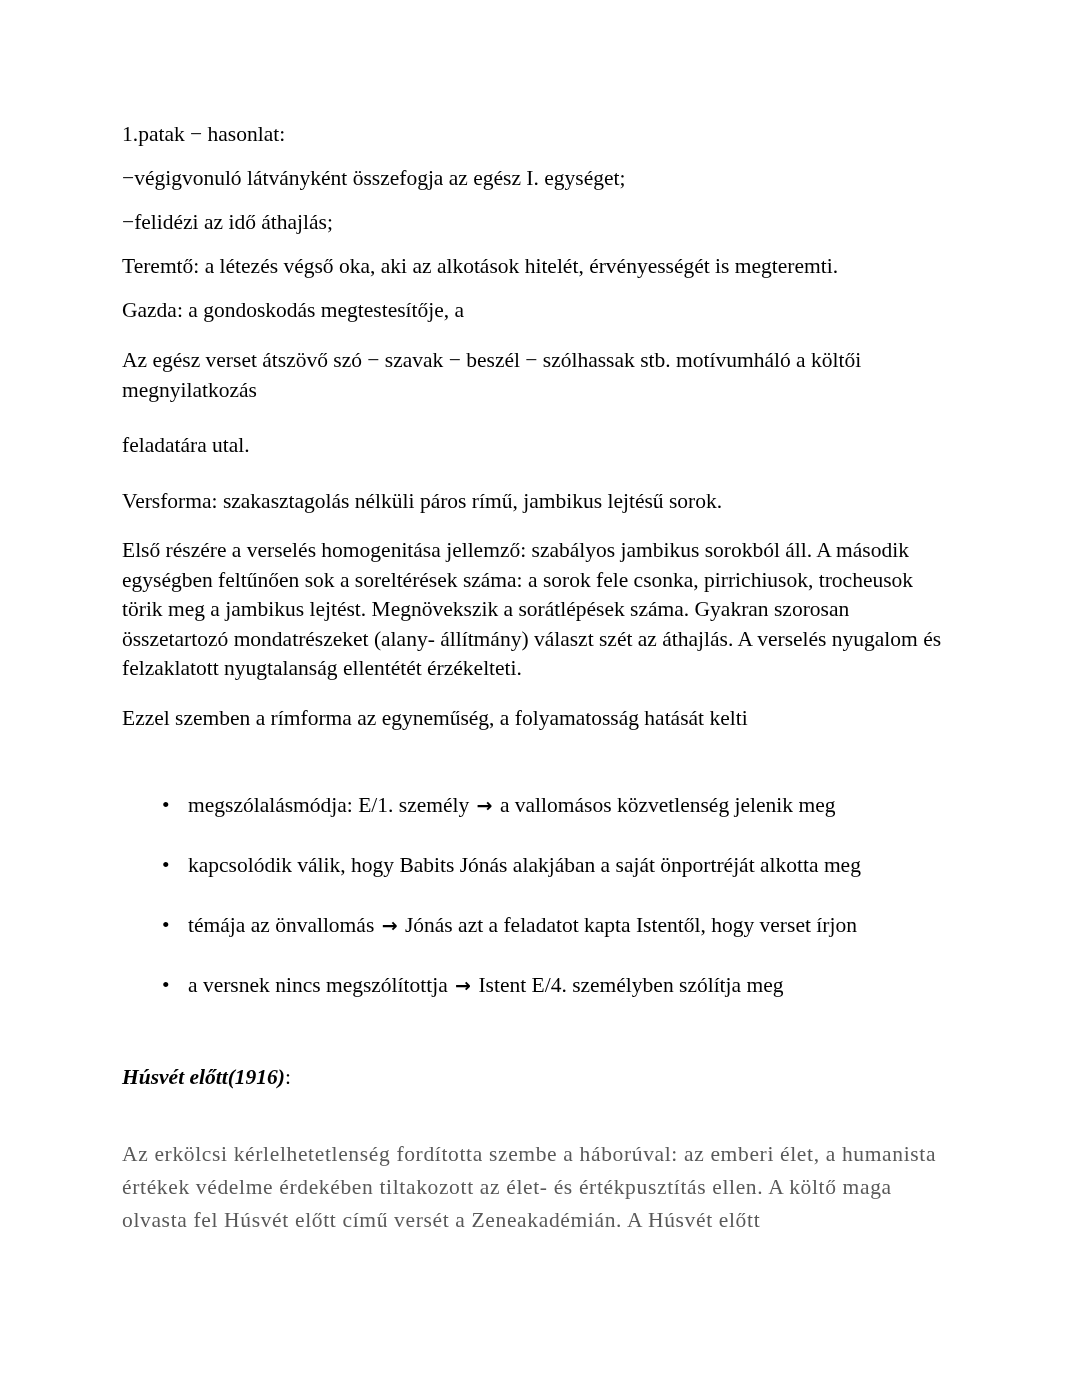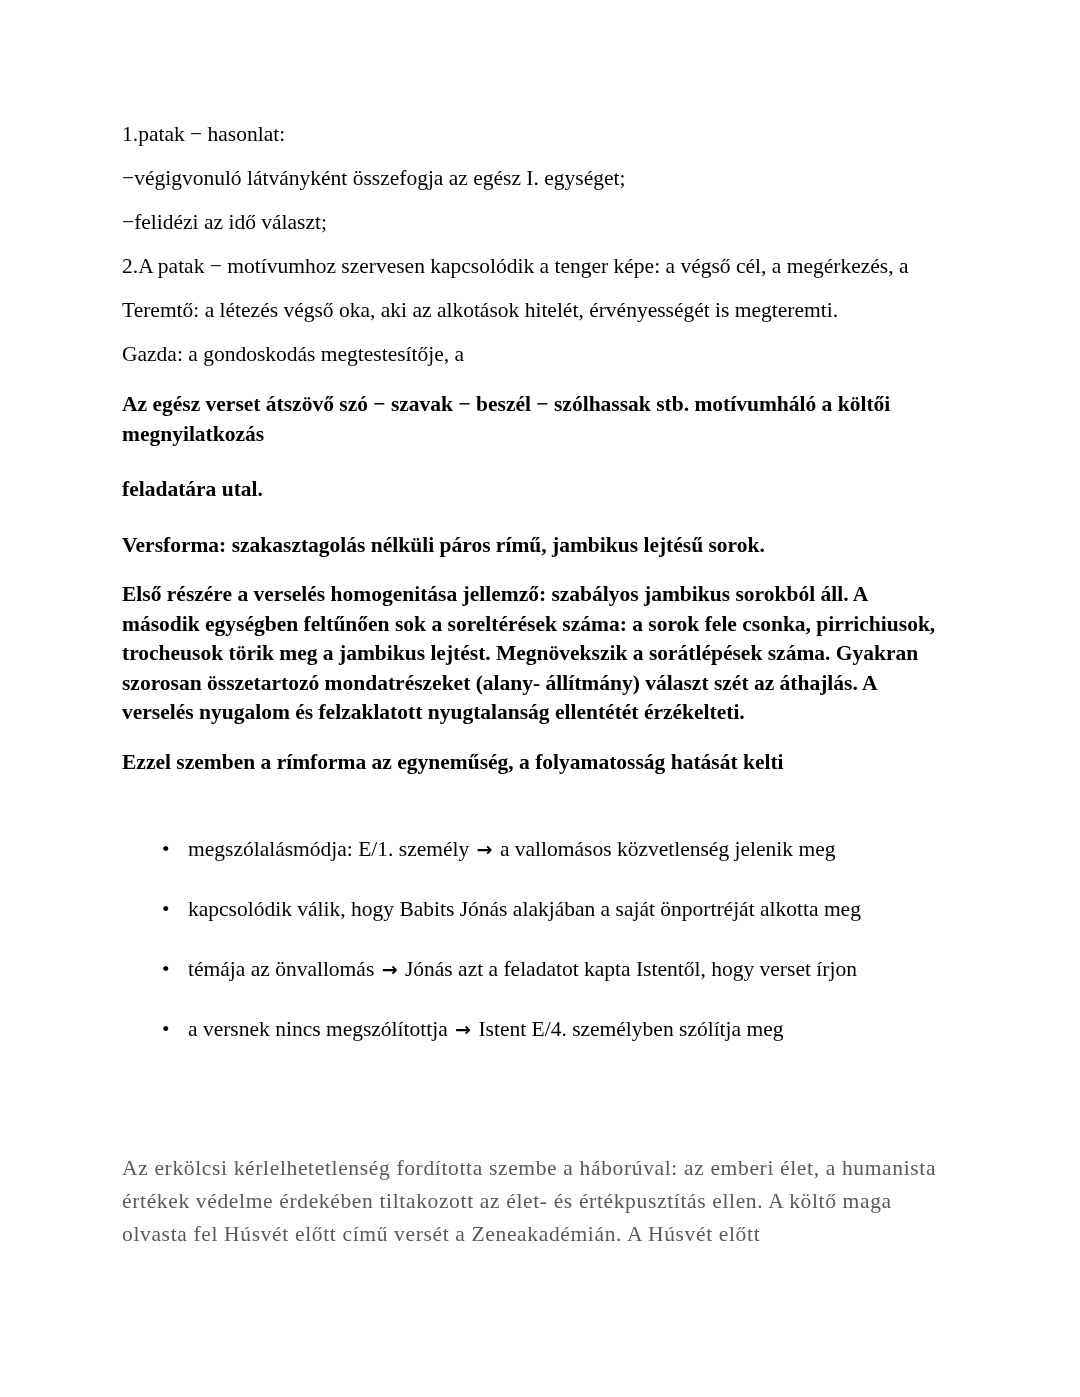--- a/index.html
+++ b/index.html
@@ -40,21 +40,20 @@
     margin: 0 0 0px 0;
     white-space: pre-wrap;
   }
 
   
   .para-tight {
     font-size: 21.5px;
     line-height: 29.5px;
     margin: 0;
     white-space: pre-wrap;
-    font-weight: bold;
   }
   .spacer-14 { height: 14px; }
   .spacer-20 { height: 20px; }
   .spacer-26 { height: 26px; }
   .spacer-46 { height: 46px; }
   .spacer-58 { height: 58px; }
   .spacer-62 { height: 62px; }
 
   
   .bullet-list {
@@ -108,23 +107,22 @@
   }
 </style>
 </head>
 <body>
 
 <div class="page">
   <div class="doc-body">
 
     <p class="para-loose">1.patak − hasonlat:</p>
     <p class="para-loose">−végigvonuló látványként összefogja az egész I. egységet;</p>
-    <p class="para-loose">−felidézi az idő választ;</p>
+    <p class="para-loose">−felidézi az idő áthajlás;</p>
 
-    <p class="para-loose">2.A patak − motívumhoz szervesen kapcsolódik a tenger képe: a végső cél, a megérkezés, a</p>
 
     <p class="para-loose">Teremtő: a létezés végső oka, aki az alkotások hitelét, érvényességét is megteremti.</p>
     <p class="para-loose">Gazda: a gondoskodás megtestesítője, a</p>
 
     <div class="spacer-14"></div>
 
     <p class="para-tight">Az egész verset átszövő szó − szavak − beszél − szólhassak stb. motívumháló a költői megnyilatkozás</p>
 
     <div class="spacer-26"></div>
 
@@ -154,19 +152,20 @@
       <li class="bullet-item">
         <span class="bullet-dot">•</span><span>témája az önvallomás </span><span class="arrow-glyph">→</span><span> Jónás azt a feladatot kapta Istentől, hogy verset írjon</span>
       </li>
       <li class="bullet-item">
         <span class="bullet-dot">•</span><span>a versnek nincs megszólítottja </span><span class="arrow-glyph">→</span><span> Istent E/4. személyben szólítja meg</span>
       </li>
     </ul>
 
     <div class="spacer-62"></div>
 
+    <p class="section-heading"><span>Húsvét előtt(1916)</span><span class="heading-colon">:</span></p>
 
     <div class="spacer-46"></div>
 
     <p class="para-grey">Az erkölcsi kérlelhetetlenség fordította szembe a háborúval: az emberi élet, a humanista értékek védelme érdekében tiltakozott az élet- és értékpusztítás ellen. A költő maga olvasta fel Húsvét előtt című versét a Zeneakadémián. A Húsvét előtt</p>
 
   </div>
 </div>
 
 </body></html>

